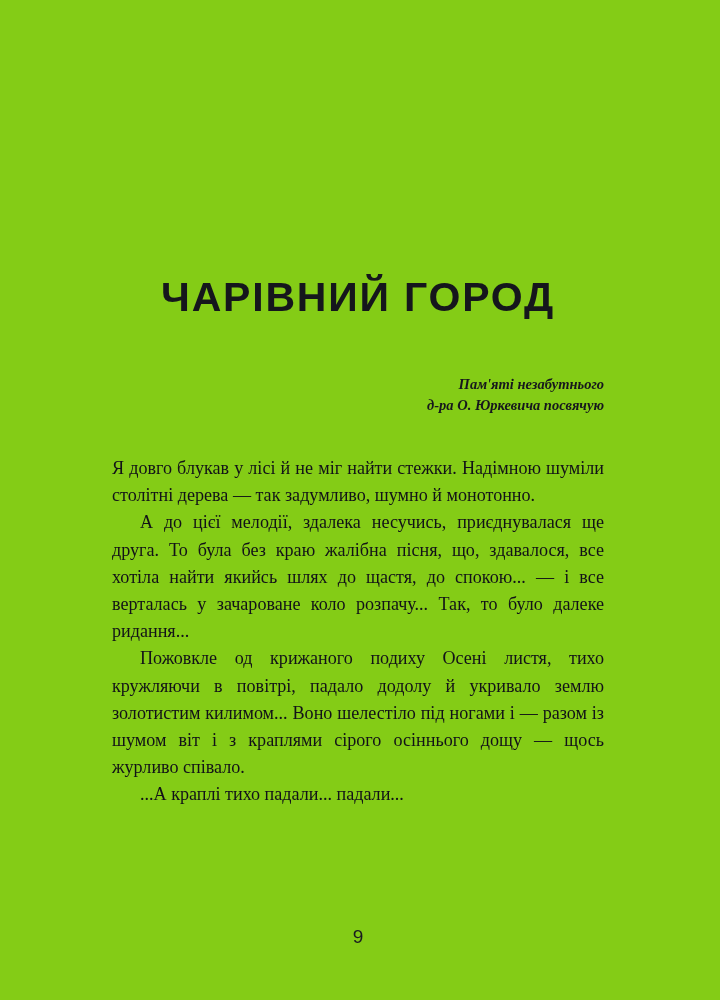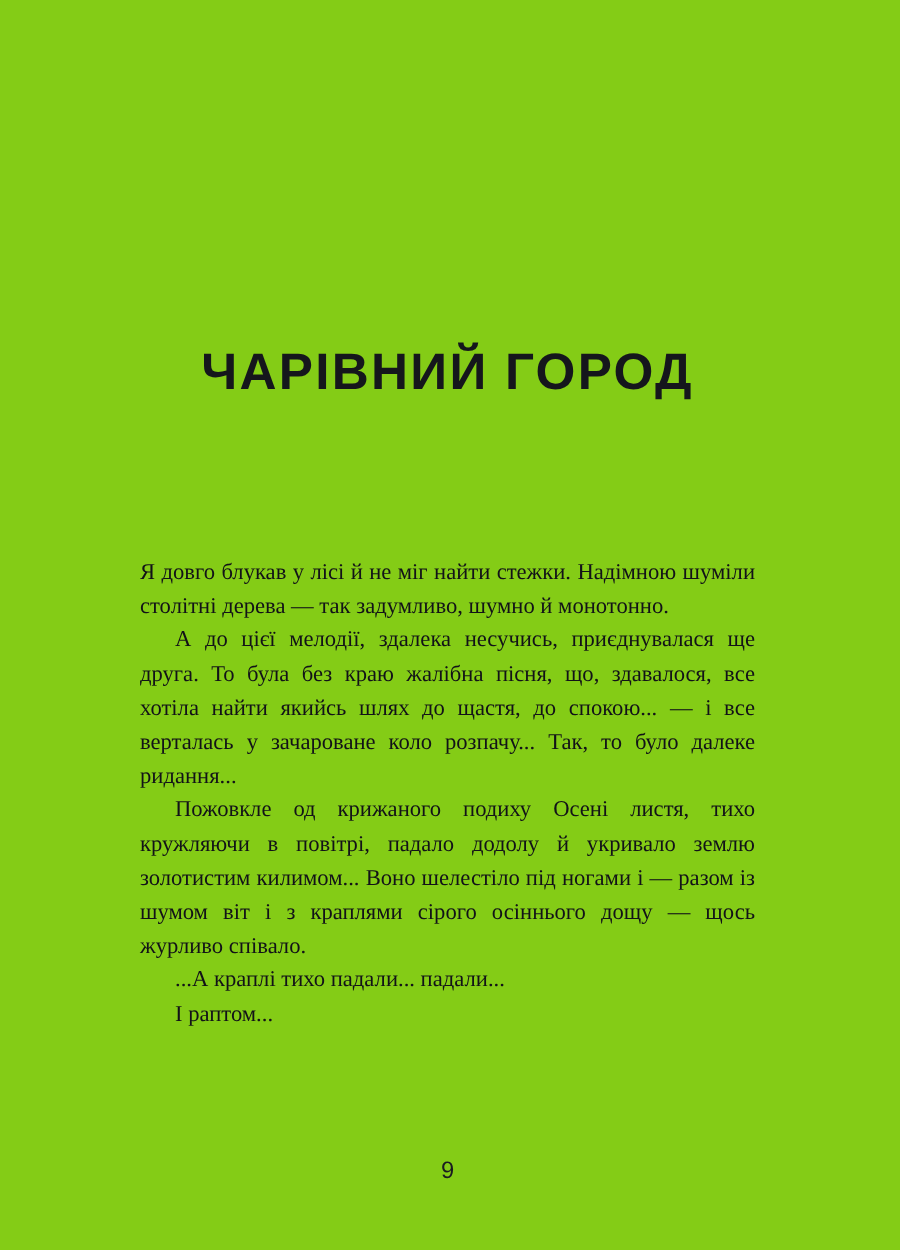--- a/index.html
+++ b/index.html
@@ -64,21 +64,21 @@
     line-height: 20.5px;
     color: #16171d;
   }
   .dedication .ded-line {
     display: block;
   }
 
   
   .body-text {
     position: absolute;
-    top: 444px;
+    top: 455px;
     left: 0;
     width: 492px;
     font-size: 18.1px;
     line-height: 27.2px;
     text-align: justify;
     text-justify: inter-word;
     color: #121218;
     hyphens: manual;
   }
   .body-text p {
@@ -106,25 +106,28 @@
   }
 </style>
 </head>
 <body>
 
 <div class="page">
   <div class="content">
 
     <h1 class="chapter-title">ЧАРІВНИЙ ГОРОД</h1>
 
+    <div class="dedication">
+      <span class="ded-line">Пам'яті незабутнього</span>
+      <span class="ded-line">д-ра О. Юркевича посвячую</span>
+    </div>
 
     <div class="body-text">
       <p class="first">Я довго блукав у лісі й не міг найти стежки. Надімною шуміли столітні дерева — так задумливо, шумно й монотонно.</p>
       <p>А до цієї мелодії, здалека несучись, приєднувалася ще друга. То була без краю жалібна пісня, що, здавалося, все хотіла найти якийсь шлях до щастя, до спокою... — і все верталась у зачароване коло розпачу... Так, то було далеке ридання...</p>
       <p>Пожовкле од крижаного подиху Осені листя, тихо кружляючи в повітрі, падало додолу й укривало землю золотистим килимом... Воно шелестіло під ногами і — разом із шумом віт і з краплями сірого осіннього дощу — щось журливо співало.</p>
       <p class="short">...А краплі тихо падали... падали...</p>
-      <p class="short">І раптом...</p>
     </div>
 
     <div class="folio">9</div>
 
   </div>
 </div>
 
 </body></html>

